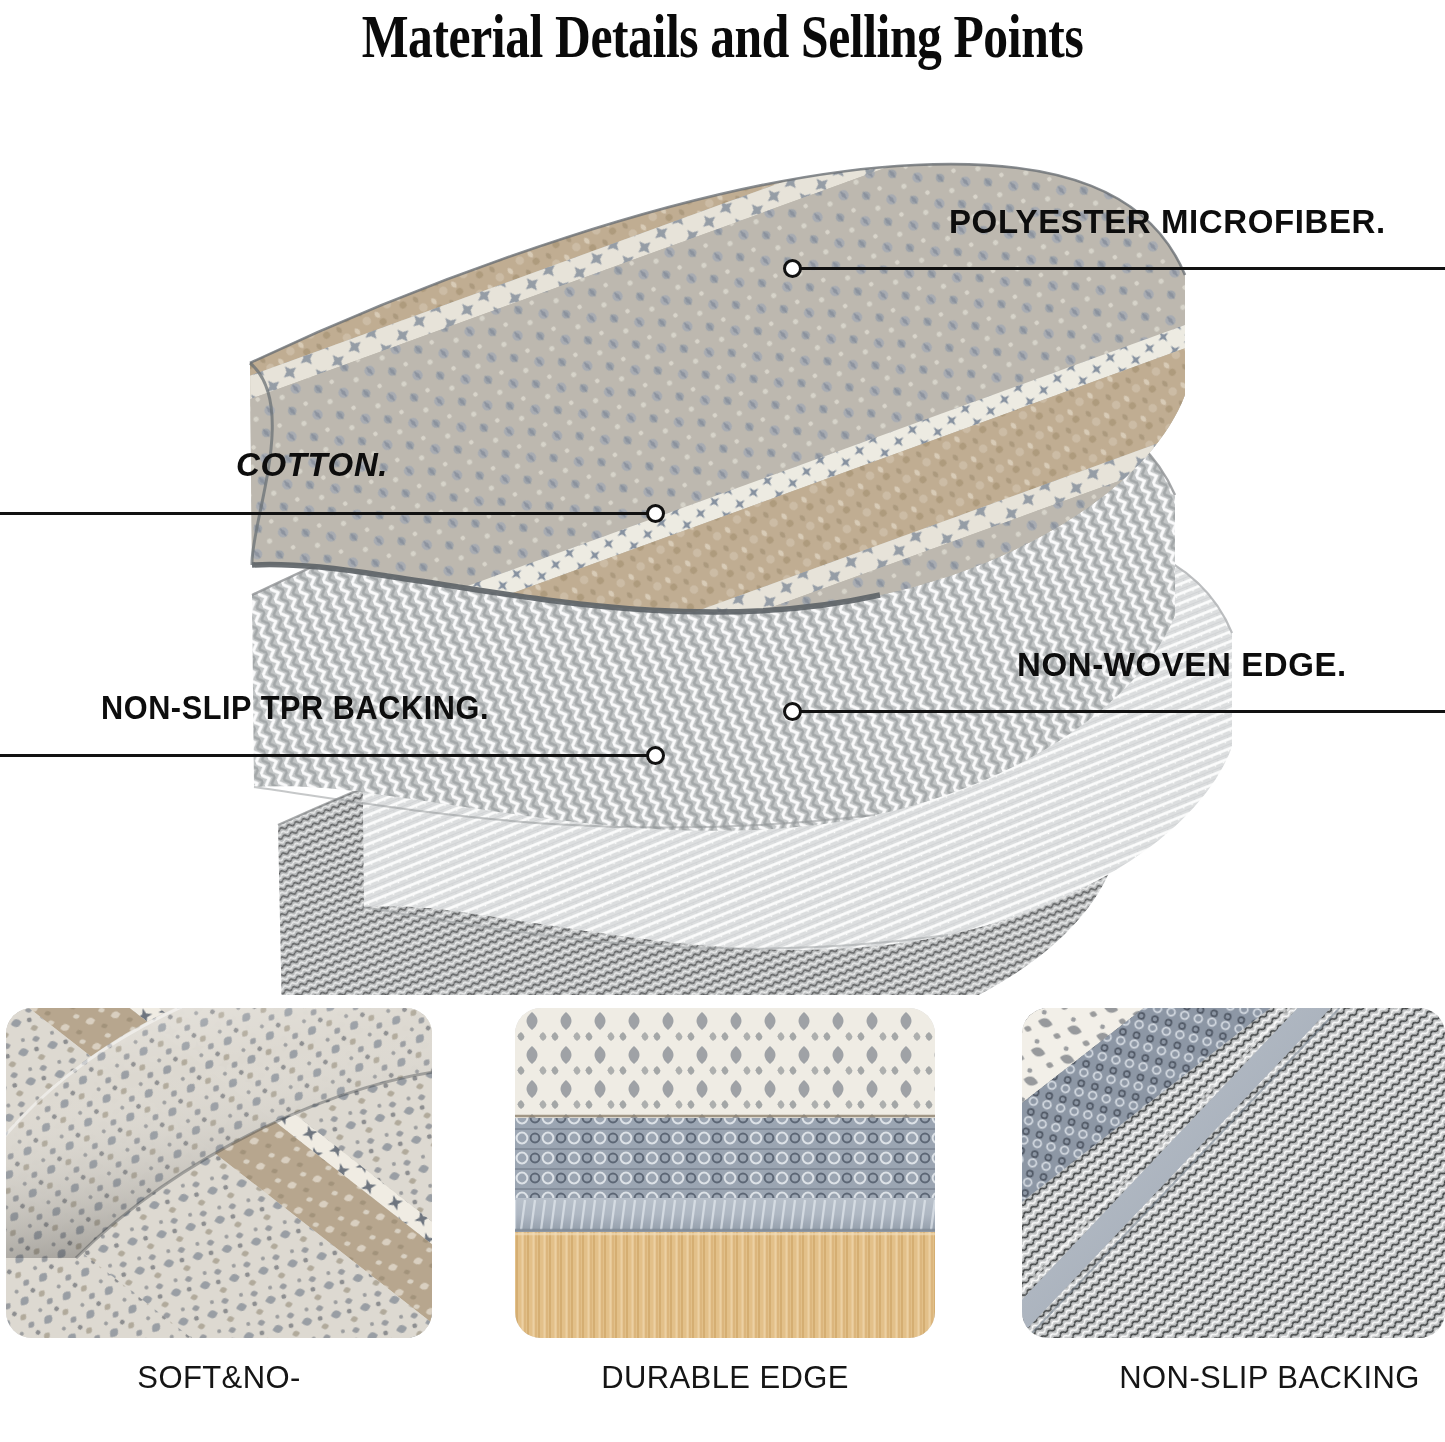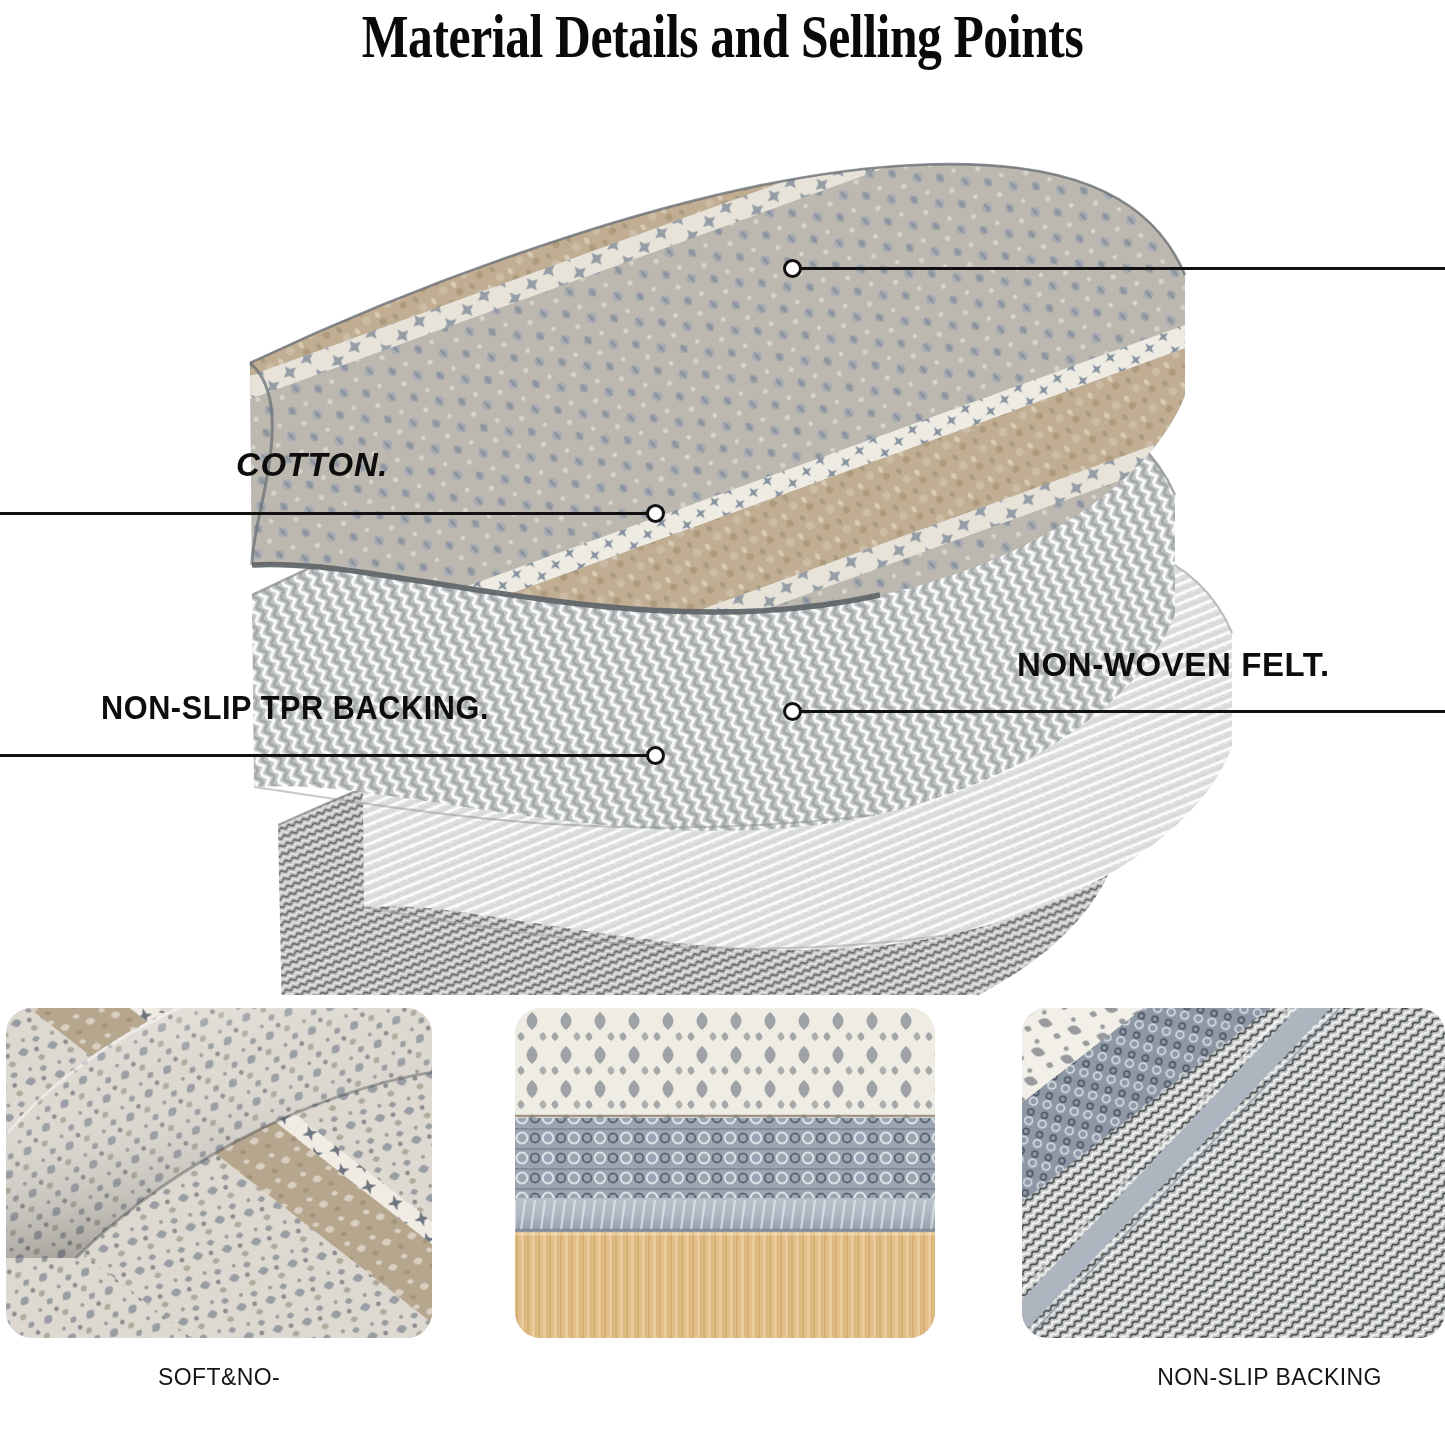--- a/index.html
+++ b/index.html
@@ -37,21 +37,21 @@
   
   #panels{position:absolute;left:0;top:1008px;width:1445px;height:330px;}
   .panel{
     position:absolute;top:0;height:330px;border-radius:26px;overflow:hidden;
     background:#d9d9d9;
   }
   .panel-inner{position:absolute;inset:0;}
 
   .caption{
     position:absolute;color:#151515;text-align:center;
-    font-size:23px;line-height:37px;font-weight:400;letter-spacing:.4px;
+    font-size:31px;line-height:37px;font-weight:400;letter-spacing:.4px;
     font-family:"Liberation Sans",sans-serif;
   }
 </style>
 </head>
 <body>
 
 <div id="title">Material Details and Selling Points</div>
 
 <div id="diagram">
 
@@ -181,28 +181,29 @@
       </g>
 
       <rect x="200" y="40" width="1060" height="500" fill="#ffffff" opacity=".05"></rect>
     </g>
 
     <path d="M250,268 C420,188 700,80 915,70 C1060,63 1150,96 1185,180" fill="none" stroke="#6b7175" stroke-width="2.6" opacity=".8"></path>
     <path d="M252,470 C290,468 330,472 380,480 C520,500 700,540 880,500" fill="none" stroke="#5e6468" stroke-width="5.5" opacity=".92"></path>
     <path d="M250,268 C300,310 250,430 252,470" fill="none" stroke="#6b7175" stroke-width="3" opacity=".75"></path>
   </svg>
 
+  <div class="lead-label" style="left:949px;top:109px;">POLYESTER MICROFIBER.</div>
   <div class="lead-line" style="left:800px;top:172px;width:645px;"></div>
   <div class="lead-dot" style="left:783px;top:164px;"></div>
 
   <div class="lead-label" style="left:236px;top:352px;font-style:italic;">COTTON.</div>
   <div class="lead-line" style="left:0px;top:417px;width:655px;"></div>
   <div class="lead-dot" style="left:646px;top:409px;"></div>
 
-  <div class="lead-label" style="left:1017px;top:552px;">NON-WOVEN FELT.</div>
+  <div class="lead-label" style="left:1017px;top:552px;">NON-WOVEN EDGE.</div>
   <div class="lead-line" style="left:800px;top:615px;width:645px;"></div>
   <div class="lead-dot" style="left:783px;top:607px;"></div>
 
   <div class="lead-label narrow" style="left:101px;top:595px;">NON-SLIP TPR BACKING.</div>
   <div class="lead-line" style="left:0px;top:659px;width:655px;"></div>
   <div class="lead-dot" style="left:646px;top:651px;"></div>
 </div>
 
 <div id="panels">
 
@@ -301,20 +302,23 @@
                  M340 192 L336 222 M350 192 L346 222 M360 192 L356 222 M370 192 L366 222
                  M380 192 L376 222 M390 192 L386 222 M400 192 L396 222 M410 192 L406 222
                  M420 192 L416 222" stroke="#e7ecf1" stroke-width="2.3" fill="none" opacity=".75"></path>
       </g>
       <path d="M0 222 H420" stroke="#7e8894" stroke-width="2.4" opacity=".75"></path>
 
       <rect x="0" y="224" width="420" height="106" fill="url(#p2wood)"></rect>
       <path d="M0 226 H420" stroke="#f3e0c0" stroke-width="2.4" opacity=".6"></path>
     </svg>
   </div>
+  <div class="caption" style="left:515px;top:351px;width:420px;">
+    <div>DURABLE EDGE</div>
+  </div>
 
   <div class="panel" style="left:1022px;width:423px;">
     <svg class="panel-inner" viewBox="0 0 423 330" preserveAspectRatio="none">
       <defs>
         <pattern id="p3mesh" width="9" height="9" patternUnits="userSpaceOnUse" patternTransform="rotate(-38)">
           <rect width="9" height="9" fill="#c3c5c6"></rect>
           <path d="M0 2.2 q2.25 -2.6 4.5 0 q2.25 2.6 4.5 0" stroke="#2f3233" stroke-width="1.7" fill="none" opacity=".9"></path>
           <path d="M0 6.7 q2.25 -2.6 4.5 0 q2.25 2.6 4.5 0" stroke="#ffffff" stroke-width="1.6" fill="none" opacity=".95"></path>
         </pattern>
         <pattern id="p3face" width="30" height="30" patternUnits="userSpaceOnUse" patternTransform="rotate(-38)">

